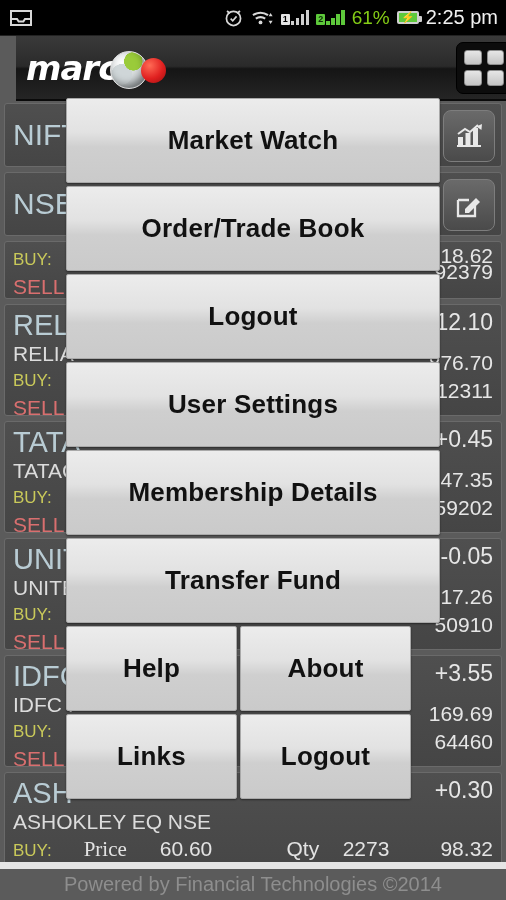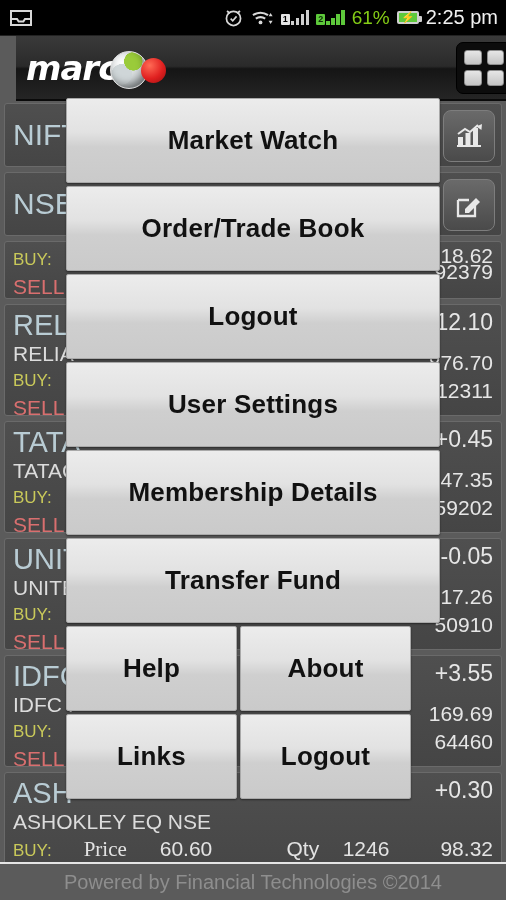--- a/index.html
+++ b/index.html
@@ -142,21 +142,21 @@
     background: linear-gradient(to bottom,#6a6a6a,#4a4a4a);
     border:1px solid #7d7d7d;
     display:flex; align-items:center; justify-content:center;
   }
 
   
   .footer {
     position:absolute; left:0; bottom:0; width:506px; height:38px;
     background:#5b5b5b;
     display:flex; align-items:center; justify-content:center;
-    border-top:2px solid #e5e5e5;
+    border-top:7px solid #e5e5e5;
   }
   .footer span { color:#8e8e8e; font-size:20px; }
 
   
   .menu {
     position:absolute; left:66px; top:98px;
     width:374px;
     display:flex; flex-wrap:wrap;
     gap:3px;
     z-index:20;
@@ -346,21 +346,21 @@
     </div>
 
     <div class="mwrow scrip">
       <div class="sym">ASH</div>
       <div class="desc">ASHOKLEY EQ NSE</div>
       <div class="qline">
         <span class="lbl-buy">BUY:</span>
         <span class="cell w-pricelbl">Price</span>
         <span class="cell w-price">60.60</span>
         <span class="cell w-qtylbl">Qty</span>
-        <span class="cell w-qty">1246</span>
+        <span class="cell w-qty">2273</span>
         <span class="cell w-last">98.32</span>
       </div>
       <div class="qline">
         <span class="lbl-sell">SELL:</span>
         <span class="cell w-pricelbl">Price</span>
         <span class="cell w-price">60.65</span>
         <span class="cell w-qtylbl">Qty</span>
         <span class="cell w-qty">21703</span>
         <span class="cell w-last">9851116</span>
       </div>

